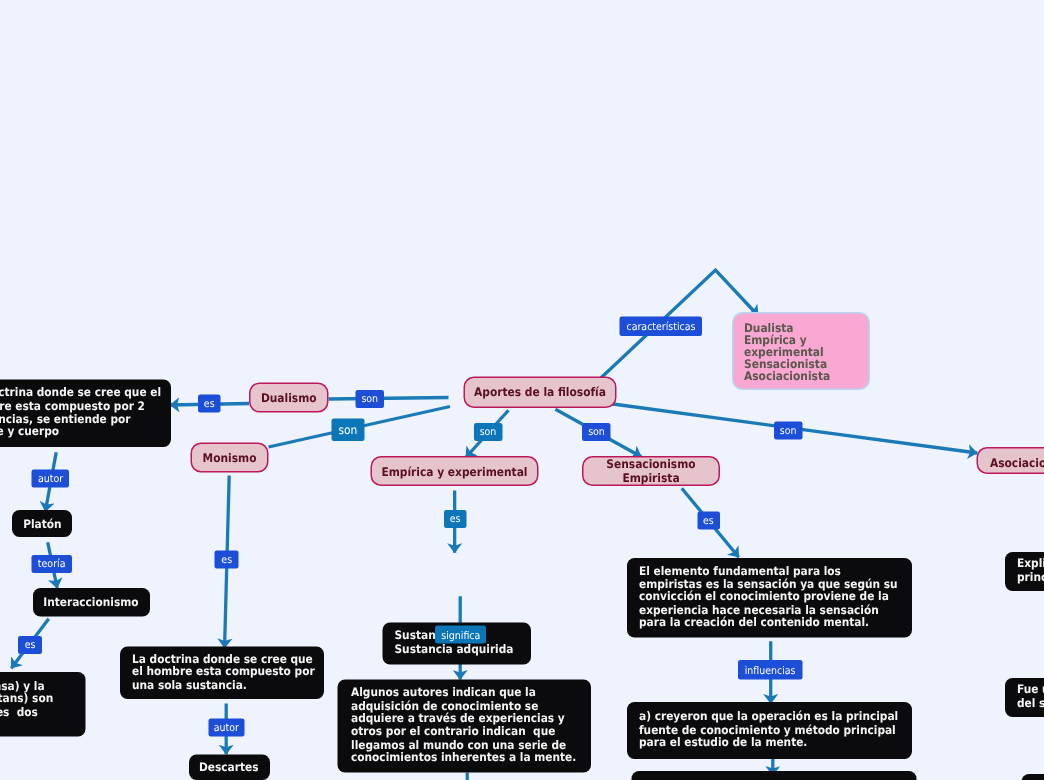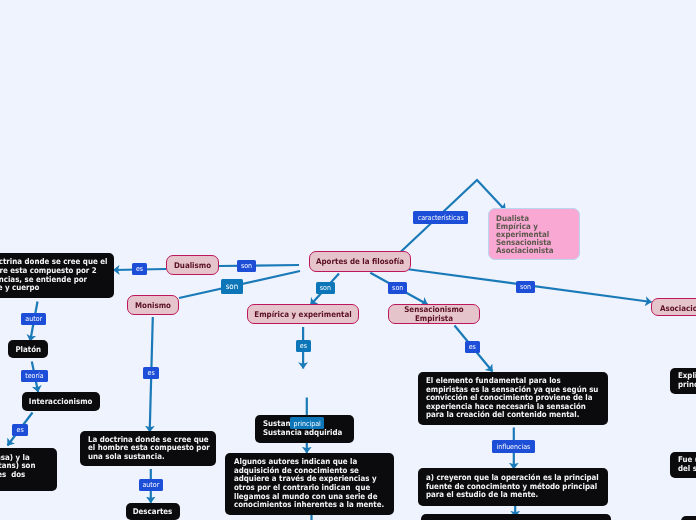--- a/index.html
+++ b/index.html
@@ -132,17 +132,17 @@
   <div class="lbl" style="left:413.1px;top:211.1px;width:55.2px;height:12.5px;">características</div>
   <div class="lbl dk" style="left:315.8px;top:282.1px;width:19.1px;height:11.9px;">son</div>
   <div class="lbl" style="left:388.2px;top:282.1px;width:19px;height:11.9px;">son</div>
   <div class="lbl" style="left:515.5px;top:280.9px;width:19.9px;height:12.3px;">son</div>
   <div class="lbl" style="left:21.3px;top:313px;width:24.9px;height:12.1px;">autor</div>
   <div class="lbl" style="left:21.2px;top:369.5px;width:26.5px;height:12.2px;">teoría</div>
   <div class="lbl" style="left:12.3px;top:423.6px;width:15.6px;height:12px;">es</div>
   <div class="lbl" style="left:143.3px;top:366.5px;width:15.7px;height:12.1px;">es</div>
   <div class="lbl" style="left:138.5px;top:478.6px;width:24.8px;height:12.3px;">autor</div>
   <div class="lbl dk" style="left:295.8px;top:340.1px;width:15.2px;height:11.8px;">es</div>
-  <div class="lbl dk" style="left:290.1px;top:417.2px;width:34.2px;height:12.3px;">principal</div>
+  <div class="lbl dk" style="left:290.1px;top:417.2px;width:34.2px;height:12.3px;">significa</div>
   <div class="lbl" style="left:464.9px;top:341.1px;width:14.8px;height:12px;">es</div>
   <div class="lbl" style="left:492.1px;top:440.4px;width:42.6px;height:12.3px;">influencias</div>
 
 </div>
 
 </body></html>

